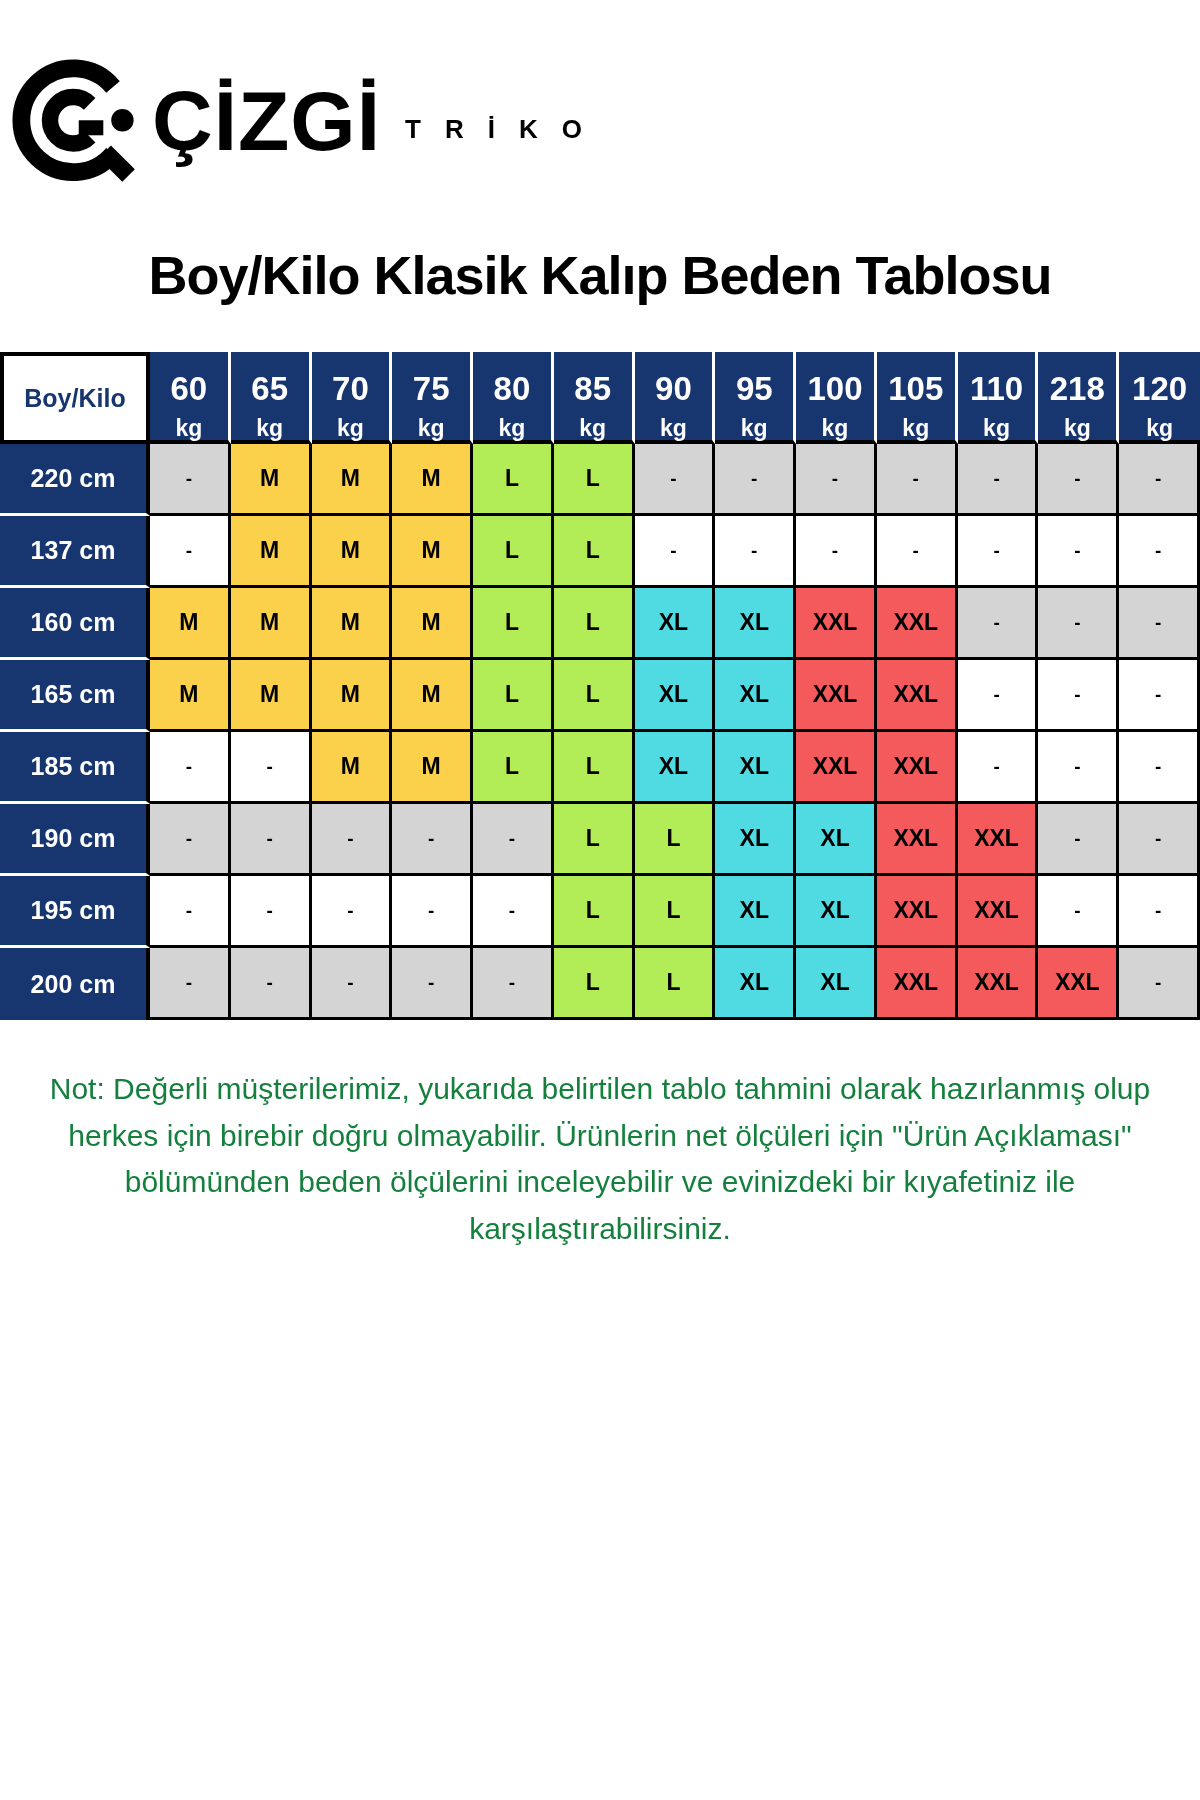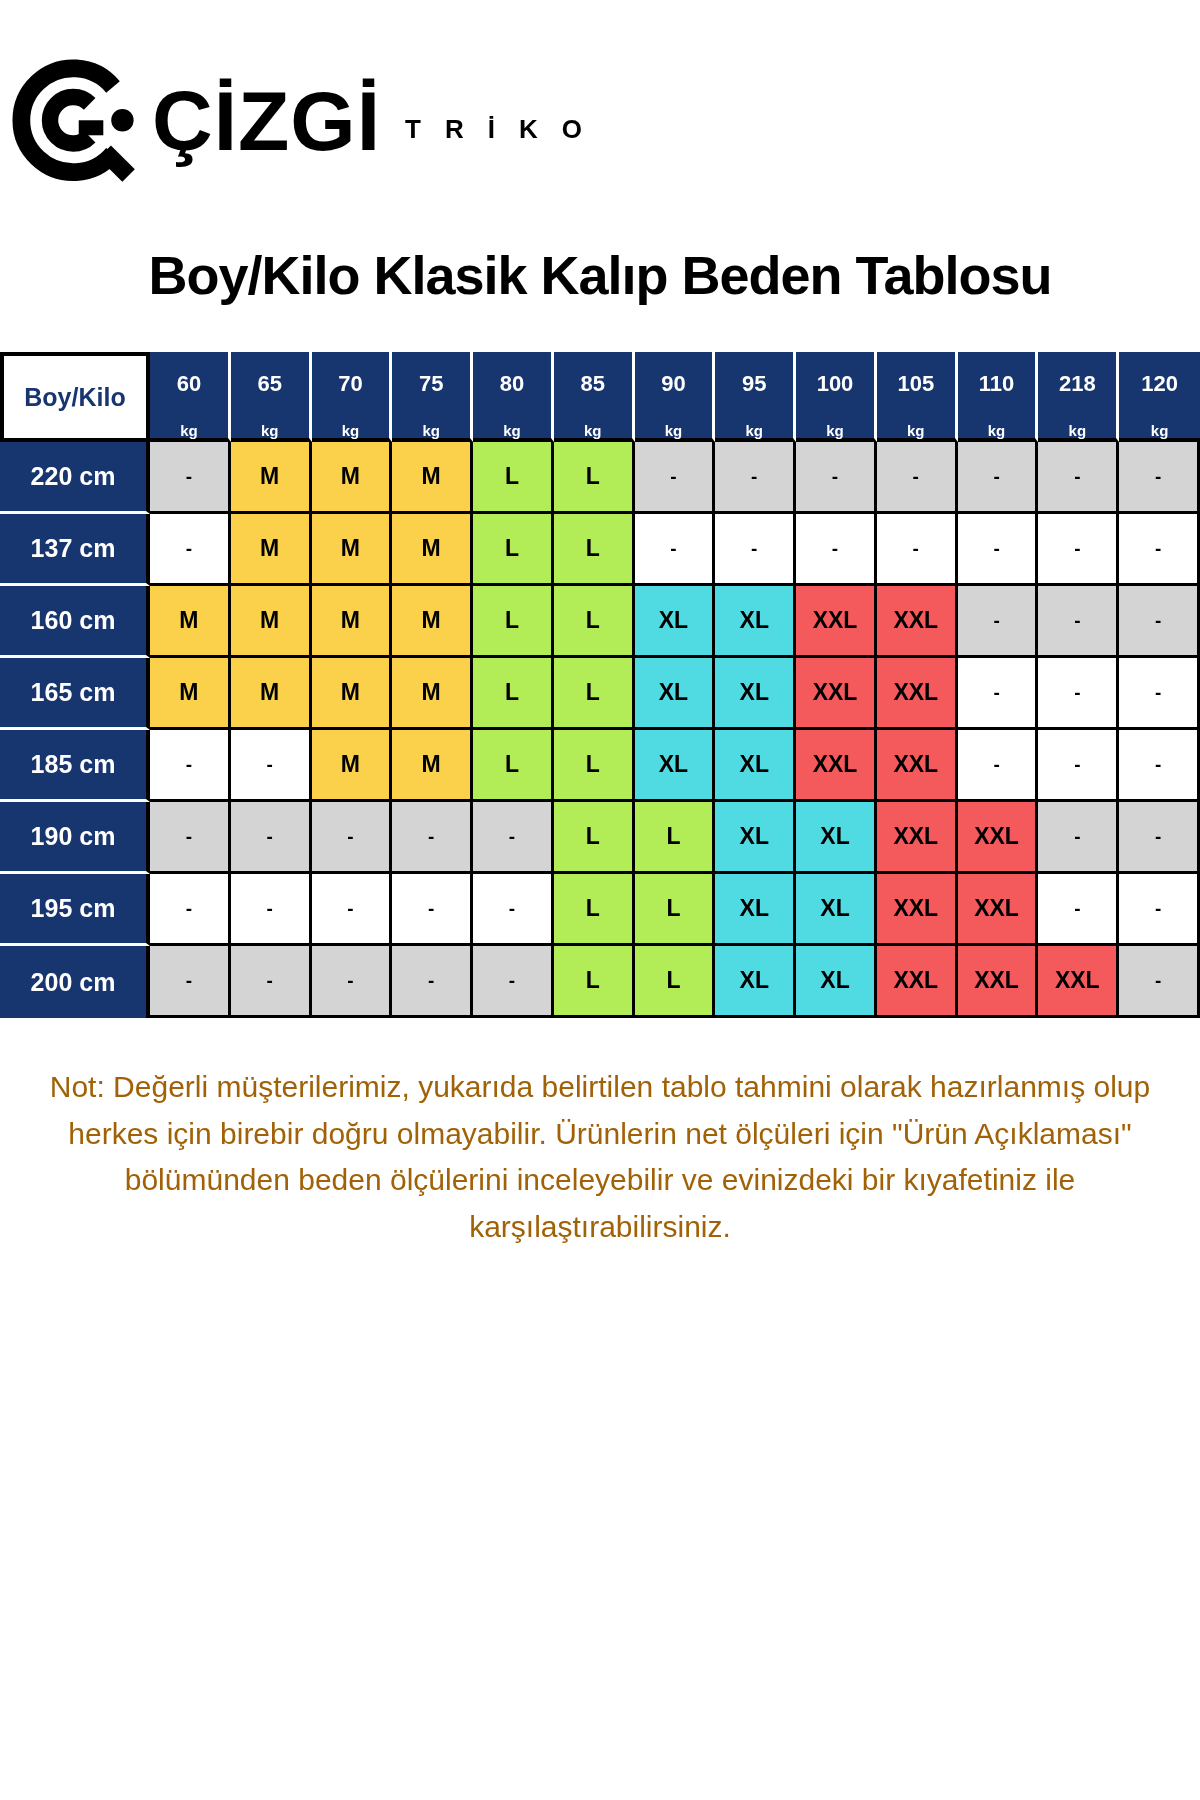--- a/index.html
+++ b/index.html
@@ -56,22 +56,22 @@
   }
   th.wh {
     background: var(--navy, #17356E);
     color: #fff;
     border-right: 3px solid #fff;
     border-bottom: 4px solid #000;
     height: 90px;
     font-weight: 700;
   }
   th.wh:last-child { border-right: none; }
-  .wnum { font-size: 22px; line-height: 1; margin-top: 20px; }
-  .wunit { font-size: 15px; line-height: 1; margin-top: 28px; }
+  .wnum { font-size: 33px; line-height: 1; margin-top: 20px; }
+  .wunit { font-size: 23px; line-height: 1; margin-top: 12px; }
   th.rl {
     background: var(--navy, #17356E);
     color: #fff;
     border-bottom: 3px solid #fff;
     border-right: 4px solid #000;
     font-size: 25px;
     font-weight: 700;
     height: 72px;
   }
   tr:last-child th.rl { border-bottom: none; }
@@ -83,21 +83,21 @@
     color: #000;
   }
   td.size-cell.dash { font-size: 19px; }
   .note {
     width: 1150px;
     margin: 46px auto 0 auto;
     text-align: center;
     font-size: 30px;
     font-weight: 400;
     line-height: 1.55;
-    color: #a16207;
+    color: #15803d;
   }
 </style>
 </head>
 <body>
 
 <header class="logo-block">
   <svg class="logo-mark" width="152" height="142" viewBox="0 0 104 104" aria-hidden="true">
     <g stroke="#000" fill="none" stroke-linecap="butt">
       <path d="M 79.1 74.4 A 38 38 0 1 1 79.1 25.6" stroke-width="13"></path>
       <path d="M 62 62 A 17 17 0 1 1 62 38" stroke-width="12"></path>

